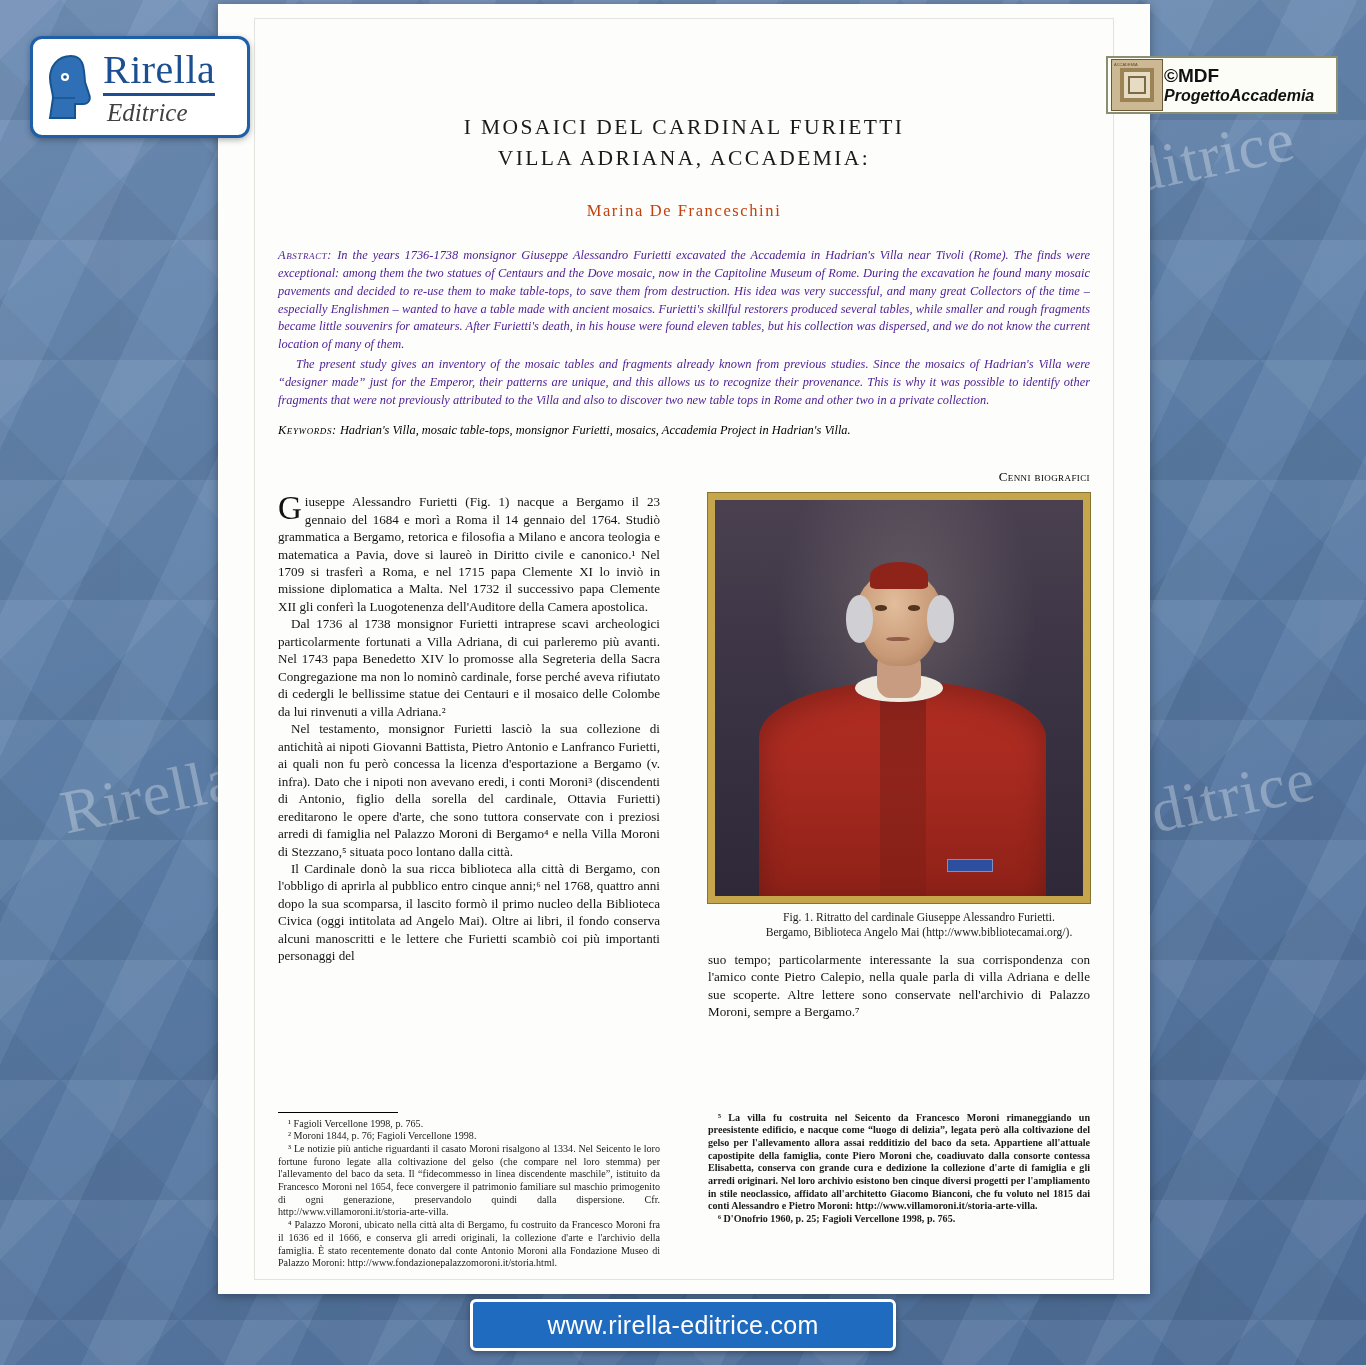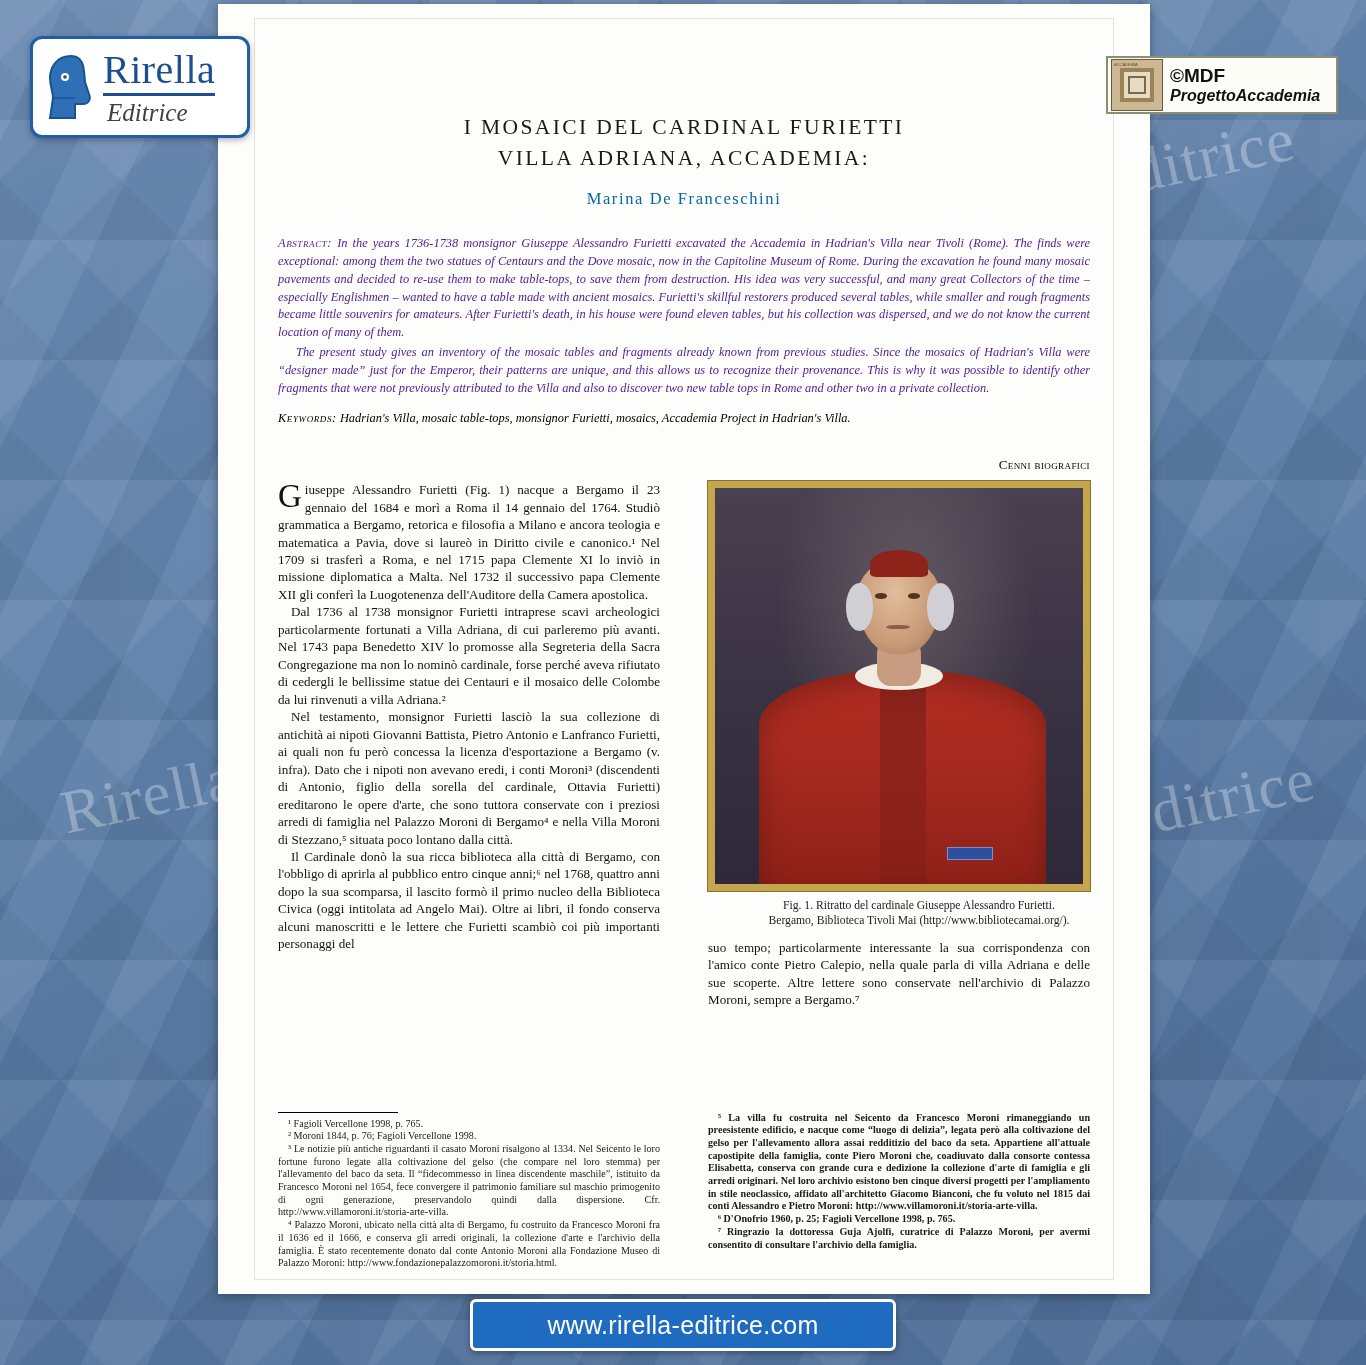--- a/index.html
+++ b/index.html
@@ -145,21 +145,21 @@
     border: 2px solid #7d6a45;
   }
   .mdf-thumb .tag {
     position: absolute;
     left: 2px; top: 2px;
     font-size: 4px;
     color: #5a4a2c;
     font-family: "Liberation Sans", sans-serif;
   }
   .mdf-text {
-    padding-left: 7px;
+    padding-left: 1px;
     line-height: 1.12;
   }
   .mdf-text .m1 {
     font-family: "Liberation Sans", sans-serif;
     font-weight: bold;
     font-size: 19px;
     color: #111;
   }
   .mdf-text .m2 {
     font-family: "Liberation Sans", sans-serif;
@@ -203,25 +203,25 @@
   .title {
     text-align: center;
     font-family: "Liberation Serif", serif;
     font-size: 21.5px;
     letter-spacing: 2.4px;
     color: #1a1a1a;
     line-height: 1.42;
   }
   .author {
     text-align: center;
-    margin-top: 16px;
+    margin-top: 28px;
     font-family: "Liberation Serif", serif;
     font-size: 16.5px;
     letter-spacing: 1.6px;
-    color: #0369a1;
+    color: #c2410c;
   }
   .abstract {
     margin-top: 26px;
     font-style: italic;
     font-size: 12.4px;
     line-height: 1.44;
     text-align: justify;
     color: #4c1d95;
   }
   .abstract p { margin: 0 0 2px 0; text-indent: 0; }
@@ -491,21 +491,21 @@
               <div class="p-hair-r"></div>
               <div class="p-cap"></div>
               <div class="p-eye-l"></div>
               <div class="p-eye-r"></div>
               <div class="p-mouth"></div>
               <div class="p-badge"></div>
             </div>
           </div>
           <div class="fig-caption">
             <div>Fig. 1. Ritratto del cardinale Giuseppe Alessandro Furietti.</div>
-            <div>Bergamo, Biblioteca Tivoli Mai (http://www.bibliotecamai.org/).</div>
+            <div>Bergamo, Biblioteca Angelo Mai (http://www.bibliotecamai.org/).</div>
           </div>
         </div>
         <div class="body-text col-right-text">
           <p class="first">suo tempo; particolarmente interessante la sua corrispondenza con l'amico conte Pietro Calepio, nella quale parla di villa Adriana e delle sue scoperte. Altre lettere sono conservate nell'archivio di Palazzo Moroni, sempre a Bergamo.⁷</p>
         </div>
       </div>
 
       <div class="clear"></div>
     </div>
 
@@ -514,21 +514,20 @@
         <div class="n-col-left">
           <div class="notes-rule"></div>
           <p>¹  Fagioli Vercellone 1998, p. 765.</p>
           <p>²  Moroni 1844, p. 76; Fagioli Vercellone 1998.</p>
           <p>³  Le notizie più antiche riguardanti il casato Moroni risalgono al 1334. Nel Seicento le loro fortune furono legate alla coltivazione del gelso (che compare nel loro stemma) per l'allevamento del baco da seta. Il “fidecommesso in linea discendente maschile”, istituito da Francesco Moroni nel 1654, fece convergere il patrimonio familiare sul maschio primogenito di ogni generazione, preservandolo quindi dalla dispersione. Cfr. http://www.villamoroni.it/storia-arte-villa.</p>
           <p>⁴  Palazzo Moroni, ubicato nella città alta di Bergamo, fu costruito da Francesco Moroni fra il 1636 ed il 1666, e conserva gli arredi originali, la collezione d'arte e l'archivio della famiglia. È stato recentemente donato dal conte Antonio Moroni alla Fondazione Museo di Palazzo Moroni: http://www.fondazionepalazzomoroni.it/storia.html.</p>
         </div>
         <div class="n-col-right">
           <p>⁵  La villa fu costruita nel Seicento da Francesco Moroni rimaneggiando un preesistente edificio, e nacque come “luogo di delizia”, legata però alla coltivazione del gelso per l'allevamento allora assai redditizio del baco da seta. Appartiene all'attuale capostipite della famiglia, conte Piero Moroni che, coadiuvato dalla consorte contessa Elisabetta, conserva con grande cura e dedizione la collezione d'arte di famiglia e gli arredi originari. Nel loro archivio esistono ben cinque diversi progetti per l'ampliamento in stile neoclassico, affidato all'architetto Giacomo Bianconi, che fu voluto nel 1815 dai conti Alessandro e Pietro Moroni: http://www.villamoroni.it/storia-arte-villa.</p>
           <p>⁶  D'Onofrio 1960, p. 25; Fagioli Vercellone 1998, p. 765.</p>
-          <p>⁷  Ringrazio la dottoressa Guja Ajolfi, curatrice di Palazzo Moroni, per avermi consentito di consultare l'archivio della famiglia.</p>
         </div>
         <div class="clear"></div>
       </div>
     </div>
 
   </div>
 </div>
 
 <div class="logo-rirella">
   <svg class="logo-head" viewBox="0 0 56 70">

